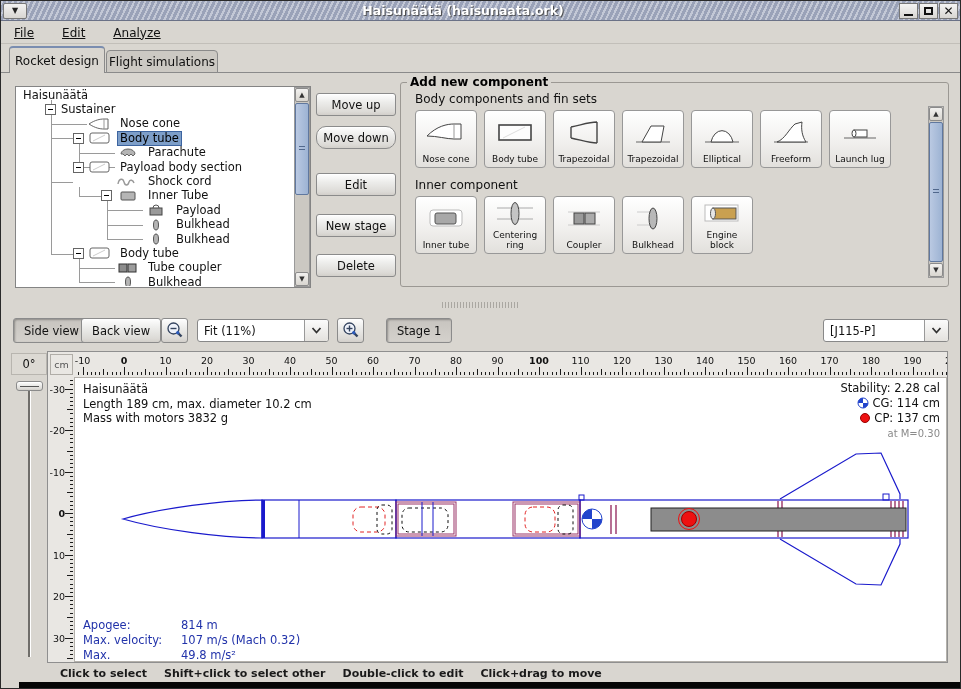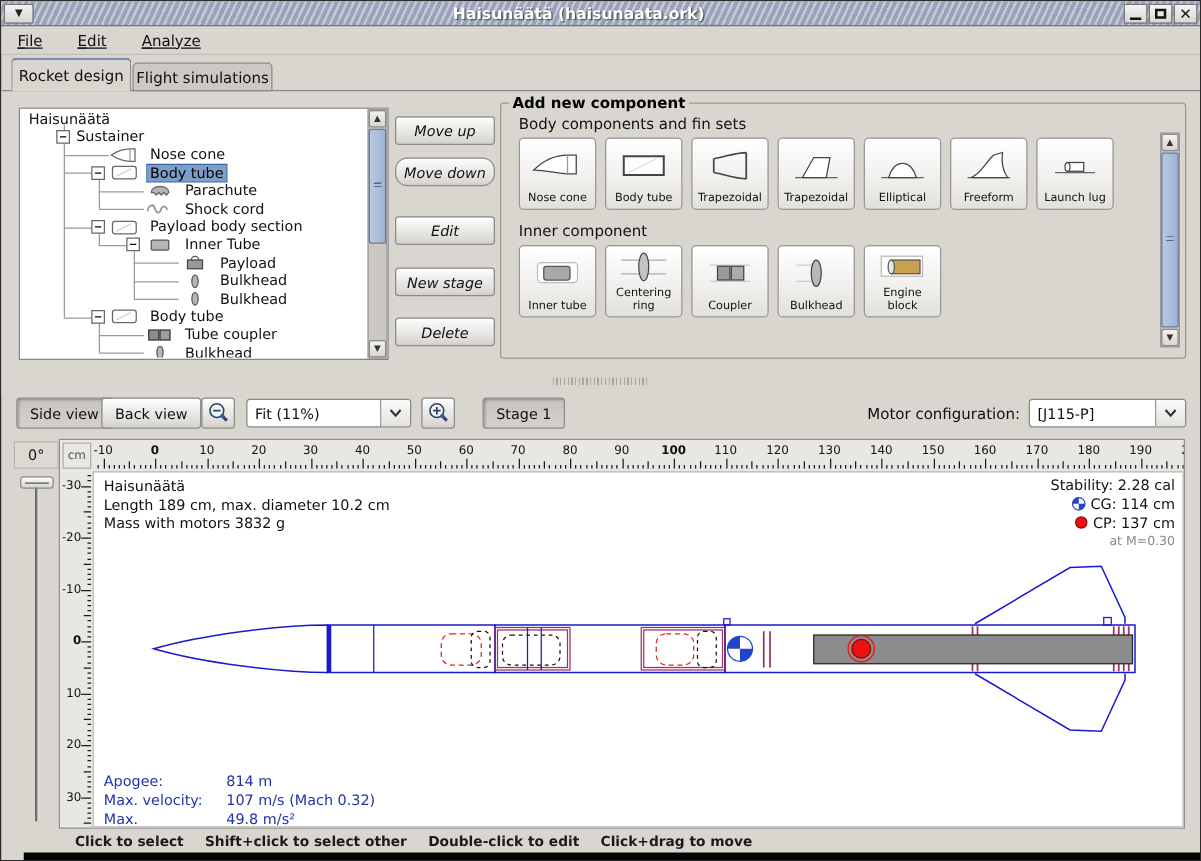--- a/index.html
+++ b/index.html
@@ -45,21 +45,21 @@
   .sbar{position:absolute;width:16px;background:#cbc8c2;border:1px solid #9a9a9a;}
   .sbar .sb-btn{position:absolute;left:0;width:14px;height:14px;background:linear-gradient(#f2f1ef,#d9d6d0);
     border:1px solid #8b8b8b;border-radius:2px;font-size:7px;color:#333;display:flex;align-items:center;justify-content:center;}
   .sbar .sb-up{top:0;}
   .sbar .sb-down{bottom:0;}
   .sb-thumb{position:absolute;left:0;width:14px;background:linear-gradient(90deg,#bac9e2,#9db3d3);
     border:1px solid #60789f;border-radius:2px;}
   .sb-grip{position:absolute;left:3px;right:3px;top:50%;margin-top:-3px;height:6px;
     background:repeating-linear-gradient(#51688c 0 1px,transparent 1px 3px);}
   
-  .actions{position:absolute;left:315px;top:0;width:80px;height:221px;font-style:italic;}
+  .actions{position:absolute;left:315px;top:0;width:80px;height:221px;}
   .btn{background:linear-gradient(#fefefe,#ececea 40%,#dcdad6 85%,#d2cfca);border:1px solid #8b8b8b;
     border-radius:3px;color:#111;font-size:11.5px;display:flex;align-items:center;justify-content:center;
     box-shadow:inset 0 1px 0 #fff;}
   .action-btn{position:absolute;left:0;width:80px;height:23px;}
   
   .addnew{position:absolute;left:399px;top:2px;right:11px;bottom:6px;border:1px solid #9b9893;
     border-radius:3px;margin:0;padding:0 10px;background:#d9d6d0;}
   .addnew legend{font-size:12px;font-weight:bold;padding:0 3px;margin-left:-4px;}
   .grp-label{font-size:12px;color:#111;margin:3px 0 4px 4px;}
   .comp-row{display:flex;gap:7px;margin-left:4px;}
@@ -182,40 +182,40 @@
           </div>
           <div class="trow" style="padding-left: 84px;">
             <span class="exp-spacer"></span>
             <span class="ticon">
               <svg width="26" height="12" viewBox="0 0 26 12">
                 <path d="M6 7 A7 5 0 0 1 20 7 L18 9 L16 7 L14 9 L12 7 L10 9 L8 7 Z" fill="#b5b5b5" stroke="#666"></path>
               </svg>
             </span>
             <span class="tlabel">Parachute</span>
           </div>
-          <div class="trow" style="padding-left: 84px;">
-            <span class="exp-spacer"></span>
-            <span class="ticon">
-              <svg width="26" height="12" viewBox="0 0 26 12">
-                <path d="M3 8 C4 2 8 2 9 6 C10 10 13 10 14 6 C15 3 18 4 19 7" fill="none" stroke="#999" stroke-width="1.4"></path>
-              </svg>
-            </span>
-            <span class="tlabel">Shock cord</span>
-          </div>
           <div class="trow" style="padding-left: 56px;">
             <span class="expander">
               <i></i>
             </span>
             <span class="ticon">
               <svg width="26" height="12" viewBox="0 0 26 12">
                 <rect x="3" y="1" width="19" height="10" rx="2" fill="#fff" stroke="#666"></rect>
                 <line x1="6" y1="9" x2="18" y2="3" stroke="#ccc"></line>
               </svg>
             </span>
             <span class="tlabel">Payload body section</span>
+          </div>
+          <div class="trow" style="padding-left: 84px;">
+            <span class="exp-spacer"></span>
+            <span class="ticon">
+              <svg width="26" height="12" viewBox="0 0 26 12">
+                <path d="M3 8 C4 2 8 2 9 6 C10 10 13 10 14 6 C15 3 18 4 19 7" fill="none" stroke="#999" stroke-width="1.4"></path>
+              </svg>
+            </span>
+            <span class="tlabel">Shock cord</span>
           </div>
           <div class="trow" style="padding-left: 84px;">
             <span class="expander">
               <i></i>
             </span>
             <span class="ticon">
               <svg width="26" height="12" viewBox="0 0 26 12">
                 <rect x="6" y="2" width="14" height="8" rx="1" fill="#b5b5b5" stroke="#555"></rect>
               </svg>
             </span>
@@ -475,21 +475,20 @@
     <div class="btn icon-btn" style="left:336px;">
       <svg width="20" height="20" viewBox="0 0 20 20">
         <circle cx="8.5" cy="7.5" r="5.5" fill="#eef2fa" stroke="#33435e" stroke-width="1.3"></circle>
         <line x1="5.5" y1="7.5" x2="11.5" y2="7.5" stroke="#33435e" stroke-width="1.4"></line>
         <line x1="8.5" y1="4.5" x2="8.5" y2="10.5" stroke="#33435e" stroke-width="1.4"></line>
         <line x1="12.5" y1="11.5" x2="16.5" y2="15.5" stroke="#33435e" stroke-width="2.4"></line>
         <circle cx="12.8" cy="11.8" r="1.7" fill="#2c5bbd"></circle>
       </svg>
     </div>
     <div class="btn tb pressed" style="left:385px;">Stage 1</div>
-    <div class="tb-label" style="right:144px;">Motor configuration:</div>
     <div class="combo" style="right:11px;width:126px;">
       <span class="ctxt">[J115-P]</span>
       <span class="carw">
         <svg width="11" height="7" viewBox="0 0 11 7">
             <path d="M1.5 1 L5.5 5.5 L9.5 1" fill="none" stroke="#333" stroke-width="1.8"></path>
           </svg>
       </span>
     </div>
   </div>
 

